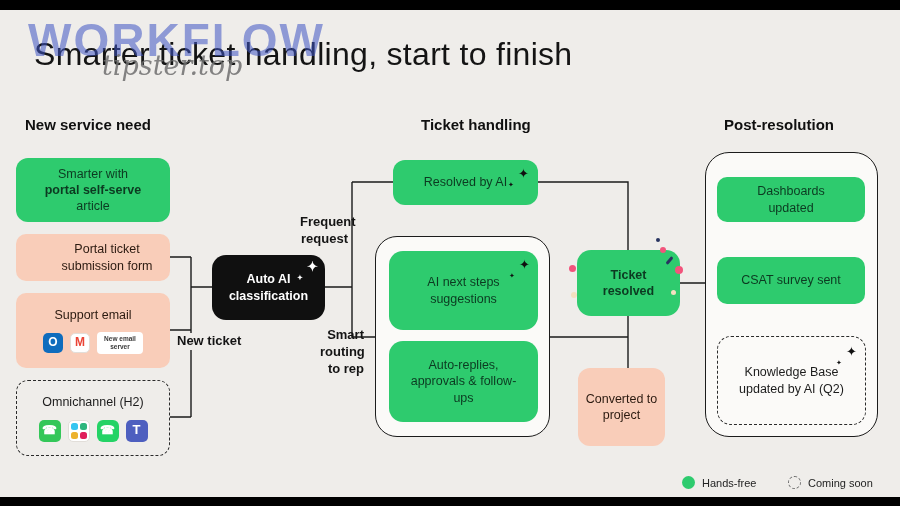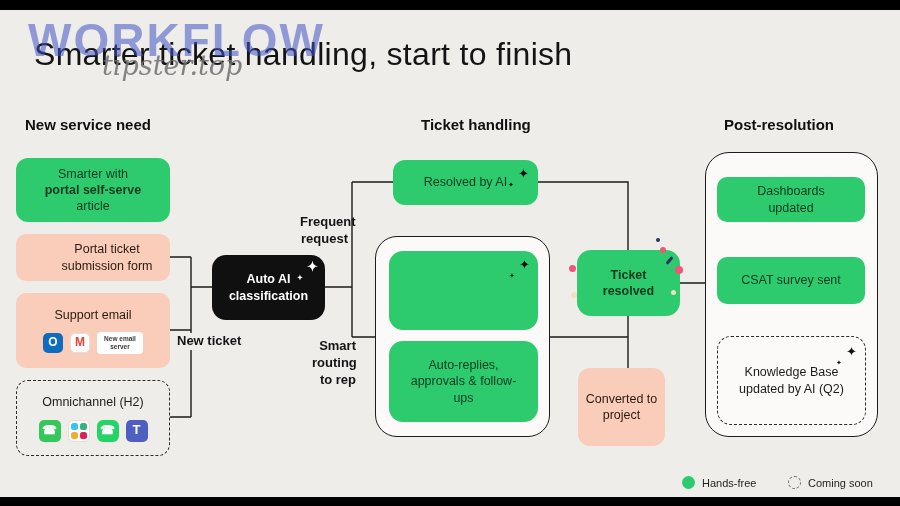--- a/index.html
+++ b/index.html
@@ -141,33 +141,34 @@
     <span class="lbl">Auto AI</span>
     <span class="lbl">classification</span>
     <span class="sparkle white" style="top:5px;right:7px;">
       <i class="s1">✦</i>
         <i class="s2">✦</i>
     </span>
   </div>
 
   <div class="edge" style="left:176px;top:333px;background:var(--bg,#efedea);padding:0 1px;">New ticket</div>
   <div class="edge" style="left:300px;top:214px;width:48px;text-align:right;">Frequent request</div>
-  <div class="edge" style="left:312px;top:327px;width:44px;text-align:right;margin-top:11px;">Smart routing to rep</div>
+  <div class="edge" style="left:320px;top:327px;width:44px;text-align:right;">Smart routing to rep</div>
 
   <div class="node green" style="left:393px;top:160px;width:145px;height:45px;">
     <span class="lbl">Resolved by AI</span>
     <span class="sparkle" style="top:7px;right:9px;">
       <i class="s1">✦</i>
         <i class="s2">✦</i>
     </span>
   </div>
 
   <div class="container" style="left:375px;top:236px;width:175px;height:201px;"></div>
 
   <div class="node green" style="left:389px;top:251px;width:149px;height:79px;border-radius:14px;">
+    <span class="lbl" style="max-width:105px;">AI next steps suggestions</span>
     <span class="sparkle" style="top:7px;right:8px;">
       <i class="s1">✦</i>
         <i class="s2">✦</i>
     </span>
   </div>
 
   <div class="node green" style="left:389px;top:341px;width:149px;height:81px;border-radius:14px;">
     <span class="lbl" style="max-width:110px;">Auto-replies, approvals &amp; follow-ups</span>
   </div>
 

